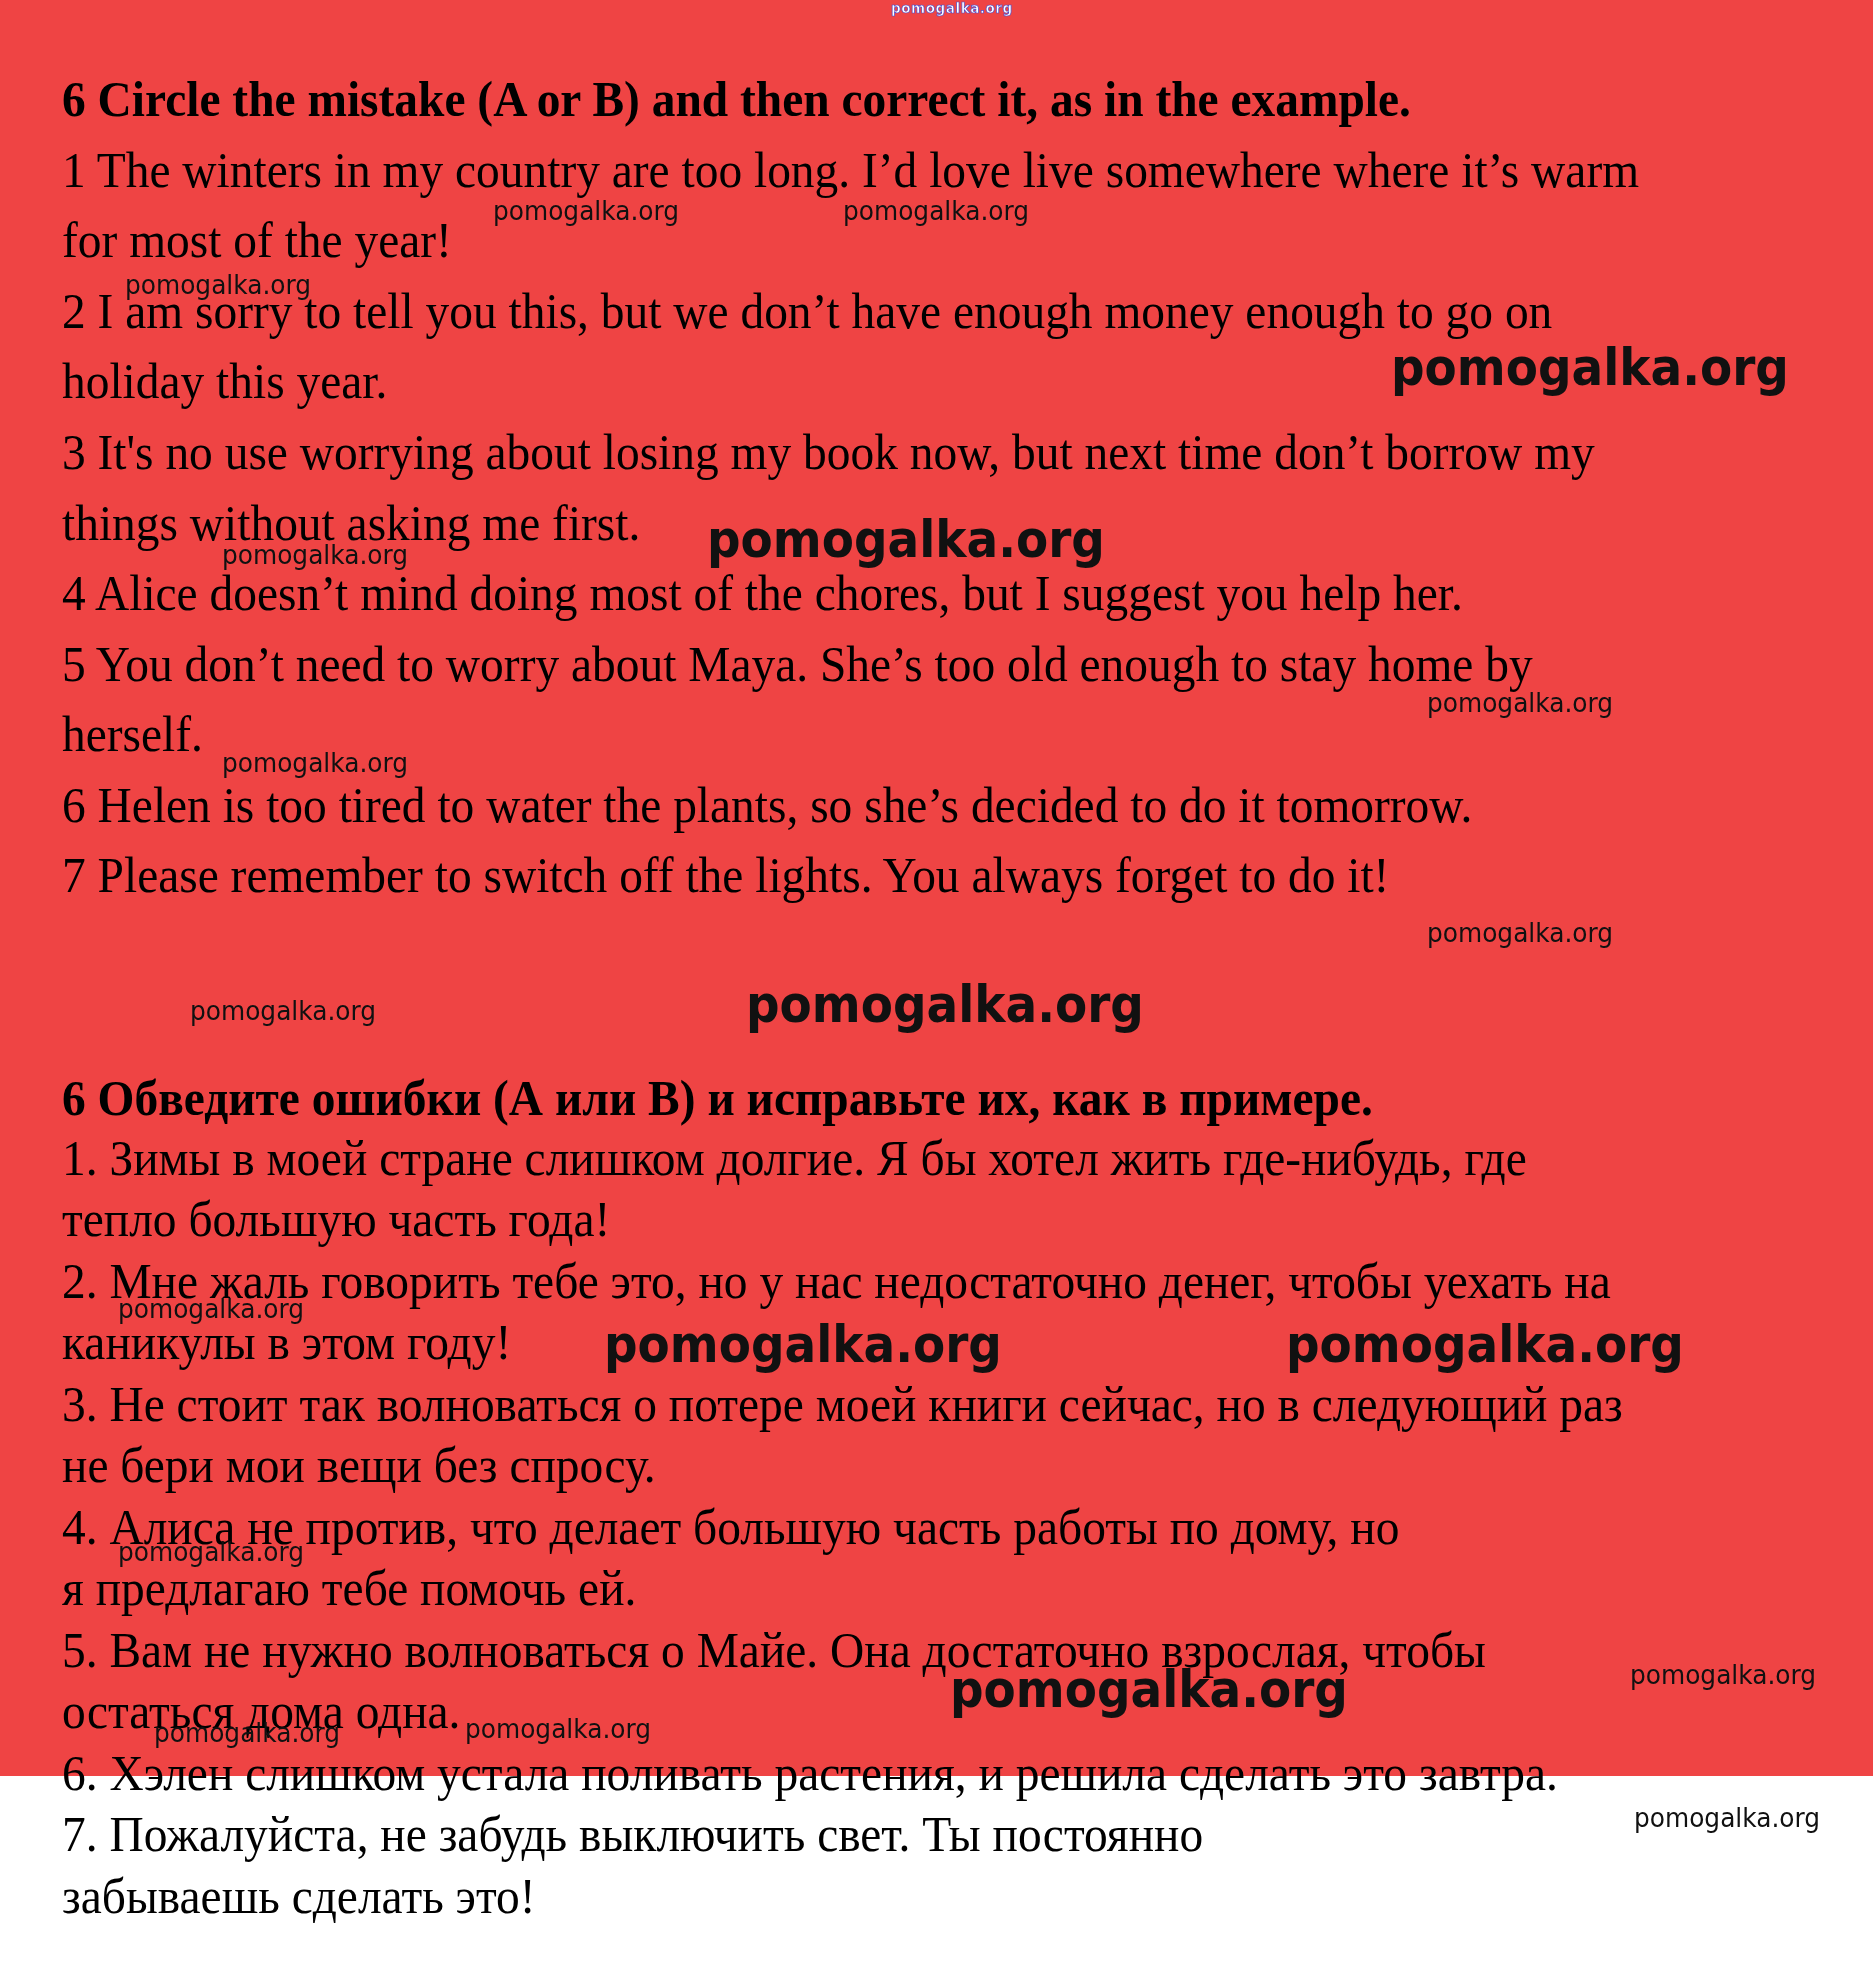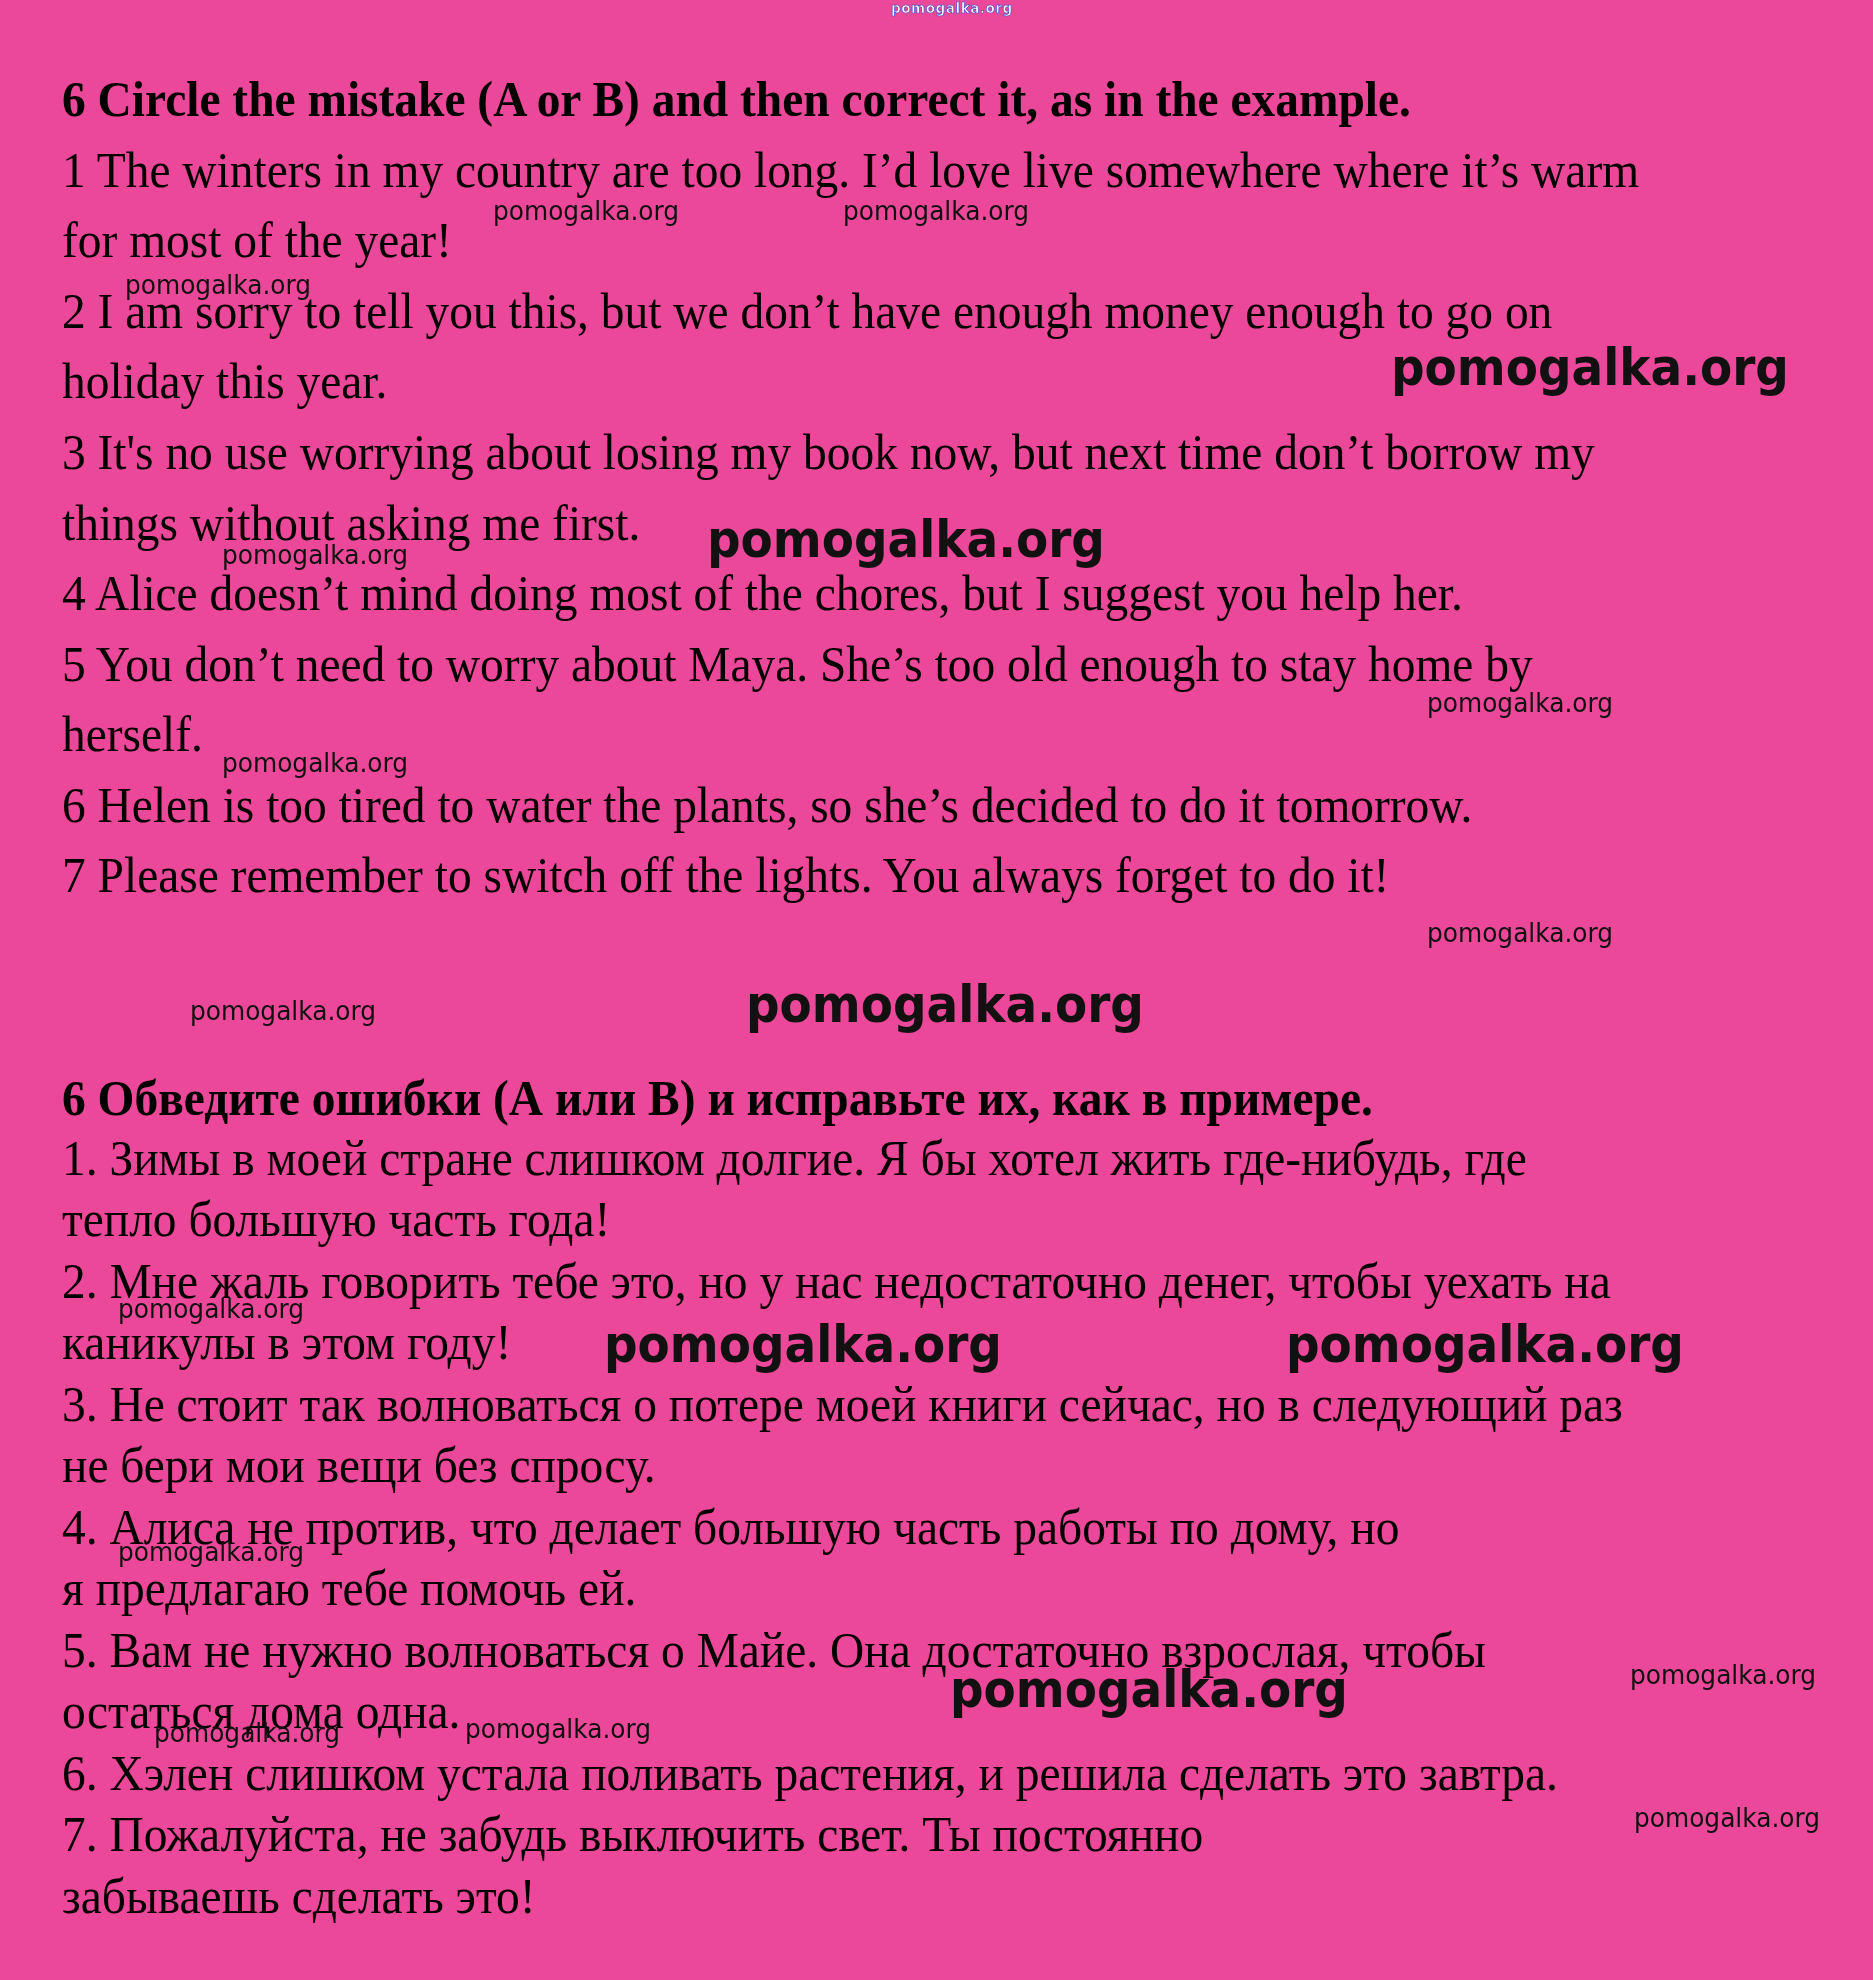--- a/index.html
+++ b/index.html
@@ -1,17 +1,17 @@
 <!DOCTYPE html>
 <html style="font-size:14.5px"><head>
 <meta charset="utf-8">
 <style>
   html, body { margin: 0; padding: 0; background: #ffffff; }
   body { width: 1873px; height: 1980px; position: relative; overflow: hidden; }
-  .page { position: absolute; left: 0; top: 0; width: 1873px; height: 1980px; background: #ec4899; text-decoration: underline; }
+  .page { position: absolute; left: 0; top: 0; width: 1873px; height: 1776px; background: #ef4444; text-decoration: underline; }
   .line {
     position: absolute; left: 62px; white-space: nowrap;
     font-family: "Liberation Serif", "DejaVu Serif", serif;
     color: #000; font-size: 51px; line-height: 1;
     transform-origin: 0 0; transform: scaleX(0.93);
   }
   .heading { font-weight: bold; font-size: 51px; }
   .wm {
     position: absolute; white-space: nowrap;
     font-family: "DejaVu Sans", "Liberation Sans", sans-serif;

